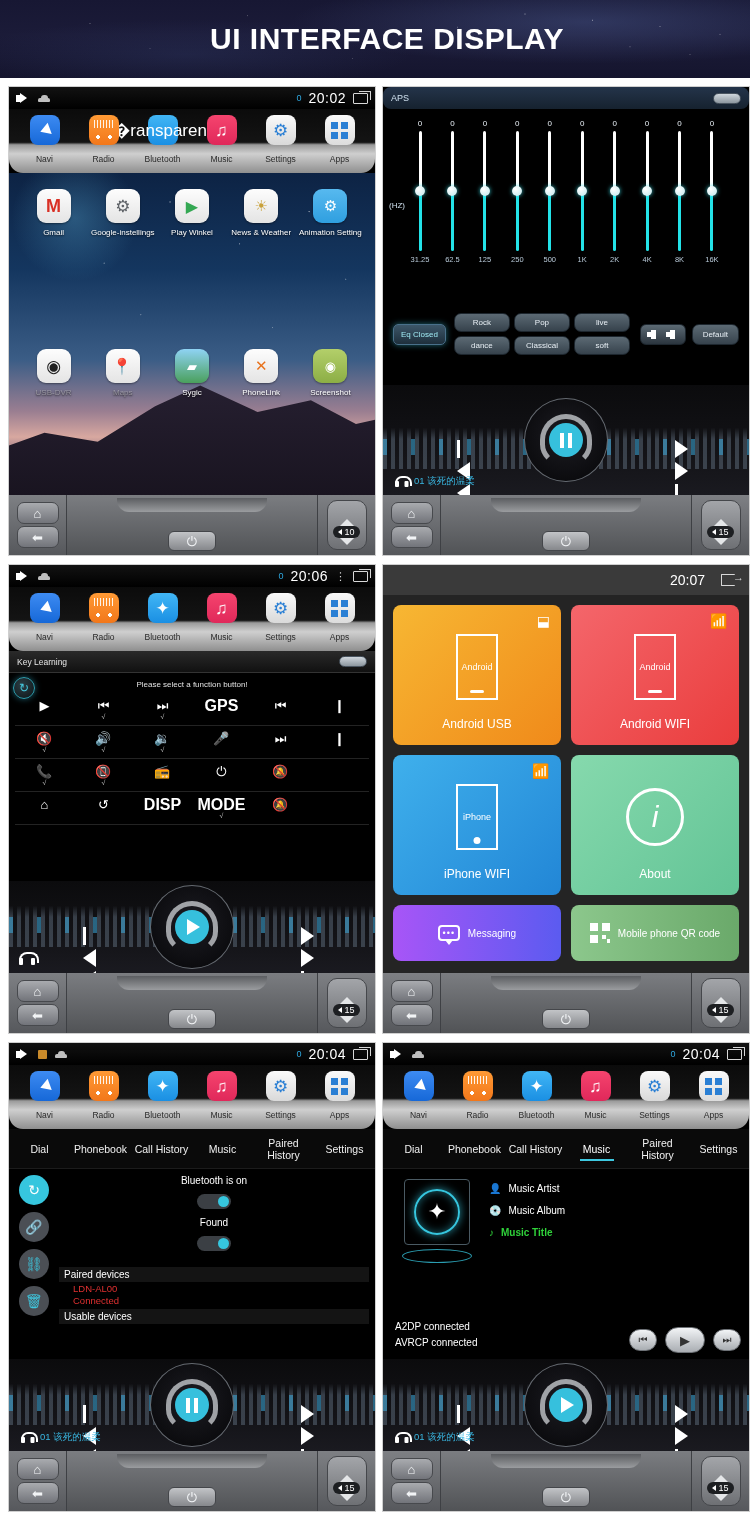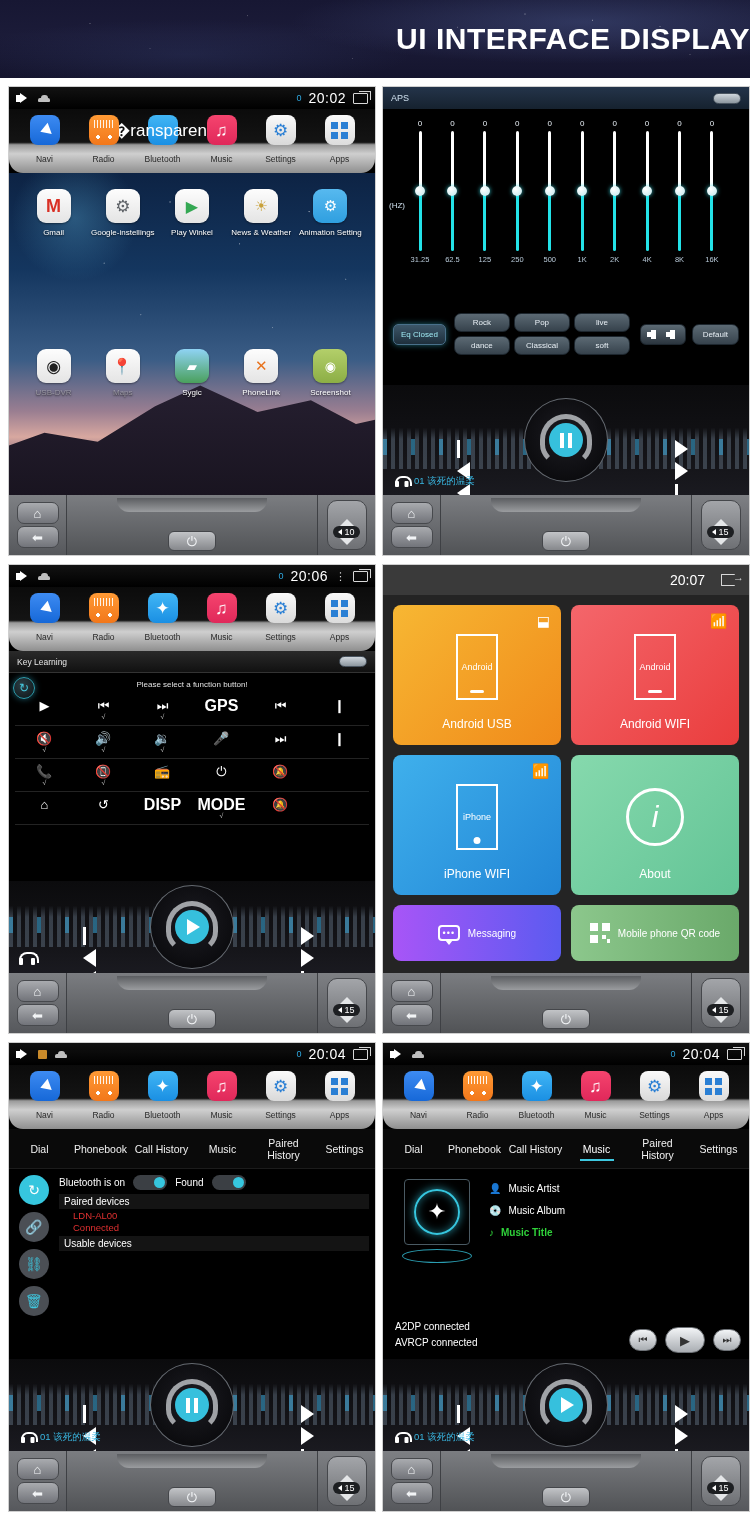--- a/index.html
+++ b/index.html
@@ -30,21 +30,21 @@
       radial-gradient(1px 1px at 70% 18%, rgba(255,255,255,.45), transparent),
       radial-gradient(1px 1px at 74% 48%, rgba(255,255,255,.35), transparent),
       radial-gradient(1px 1px at 79% 26%, rgba(255,255,255,.50), transparent),
       radial-gradient(1px 1px at 84% 60%, rgba(255,255,255,.30), transparent),
       radial-gradient(1px 1px at 88% 34%, rgba(255,255,255,.40), transparent),
       radial-gradient(1px 1px at 92% 70%, rgba(255,255,255,.28), transparent),
       radial-gradient(1px 1px at 96% 44%, rgba(255,255,255,.36), transparent);
   }
   .page-header h1 {
     position:relative;
-    text-align:right;
+    text-align:center;
     line-height:78px;
     color:#fff;
     font-size:30px;
     font-weight:bold;
     letter-spacing:.5px;
     margin-left:24px;
   }
   
   .units {
     position:relative;
@@ -196,21 +196,21 @@
   .vol-val{background:#1d1f22;color:#fff;font-size:9px;border-radius:7px;padding:1px 5px;display:flex;align-items:center;gap:2px;}
   .vol-val .sp{width:0;height:0;border-style:solid;border-width:3px 4px 3px 0;border-color:transparent #fff transparent transparent;}
   .caret-u{width:0;height:0;border-style:solid;border-width:0 7px 7px 7px;border-color:transparent transparent #e4e6e8 transparent;}
   .caret-d{width:0;height:0;border-style:solid;border-width:7px 7px 0 7px;border-color:#e4e6e8 transparent transparent transparent;}
   .glyph{color:#f2f4f6;font-size:13px;line-height:1;}
 
   
   .eq-screen{position:absolute;inset:0;background:
      radial-gradient(circle 130px at 22% 22%, rgba(60,90,140,.45), transparent 70%),
      linear-gradient(180deg,#0b1628 0%,#132betc 0%,#101c31 55%,#0b1322 100%);}
-  .eq-top{height:22px;background:linear-gradient(180deg,#24344a,#16222f);display:flex;align-items:center;padding:0 8px;}
+  .eq-top{height:22px;background:linear-gradient(180deg,#24344a,#16222f);display:flex;align-items:center;padding:0 8px;border-radius:8px;}
   .eq-top .ttl{color:#cfe0ee;font-size:9px;}
   .pill{margin-left:auto;width:28px;height:11px;border-radius:6px;background:linear-gradient(180deg,#cfd6dc,#8d979f);border:1px solid #4a5560;}
   .eq-body{position:relative;height:200px;padding:10px 10px 0 10px;}
   .hz{position:absolute;left:6px;top:92px;color:#cfe0ee;font-size:8px;}
   .sliders{display:flex;justify-content:space-between;padding:0 14px;}
   .sl{display:flex;flex-direction:column;align-items:center;width:26px;}
   .sl-val{color:#e7eef5;font-size:8px;margin-bottom:3px;}
   .sl-track{position:relative;width:3px;height:120px;background:linear-gradient(180deg,#ffffff 0 50%,#23e2e8 50% 100%);border-radius:2px;}
   .sl-knob{position:absolute;left:50%;top:50%;transform:translate(-50%,-50%);width:10px;height:10px;border-radius:50%;
     background:radial-gradient(circle at 35% 30%,#ffffff,#bfe9ef);box-shadow:0 0 4px rgba(60,230,240,.8);}
@@ -271,21 +271,21 @@
   
   .bt-tabs{height:40px;background:#0a0a0a;display:flex;align-items:center;border-bottom:1px solid #1c1c1c;}
   .bt-tab{flex:1;text-align:center;color:#f0f0f0;font-size:10.5px;line-height:12px;position:relative;padding:0 2px;}
   .bt-tab.active{color:#fff;}
   .bt-tab.active:after{content:"";position:absolute;bottom:-6px;left:50%;transform:translateX(-50%);width:34px;height:2px;background:#3ec8e0;}
   .bt-body{position:relative;height:calc(408px - 22px - 64px - 40px - 92px);background:#000;}
   .bt-side{position:absolute;left:10px;top:6px;display:flex;flex-direction:column;gap:7px;}
   .bt-circ{width:30px;height:30px;border-radius:50%;background:#4b4f55;display:flex;align-items:center;justify-content:center;color:#3ec8e0;font-size:14px;}
   .bt-circ.on{background:#36c6de;color:#fff;}
   .bt-main{position:absolute;left:50px;right:6px;top:4px;}
-  .bt-row1{display:flex;align-items:center;gap:8px;padding:2px 0 4px 0;}
+  .bt-row1{display:flex;align-items:center;gap:8px;padding:2px 0 16px 0;flex-direction:column;}
   .bt-lbl{color:#fff;font-size:10px;}
   .toggle{width:34px;height:15px;border-radius:9px;background:#3b3f44;position:relative;}
   .toggle:after{content:"";position:absolute;right:2px;top:2px;width:11px;height:11px;border-radius:50%;background:#36c6de;}
   .sec-hdr{background:#141414;color:#fff;font-size:10px;padding:2px 5px;}
   .dev{color:#e03030;font-size:9.5px;padding:1px 0 0 14px;}
   .bt-music{position:absolute;inset:0;display:flex;padding:10px 8px 0 8px;}
   .bt-logo{width:92px;position:relative;display:flex;flex-direction:column;align-items:center;}
   .bt-sq{width:66px;height:66px;border:1px solid #4a5a63;border-radius:4px;display:flex;align-items:center;justify-content:center;}
   .bt-glow{width:46px;height:46px;border-radius:50%;border:2px solid #36c6de;box-shadow:0 0 10px rgba(54,198,222,.7),inset 0 0 10px rgba(54,198,222,.5);
     display:flex;align-items:center;justify-content:center;color:#fff;font-size:22px;}

